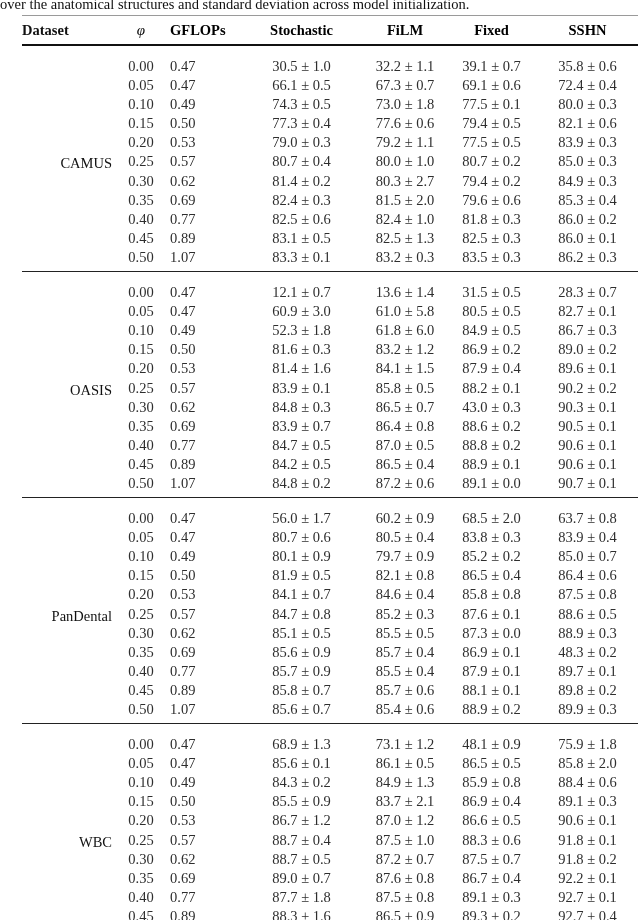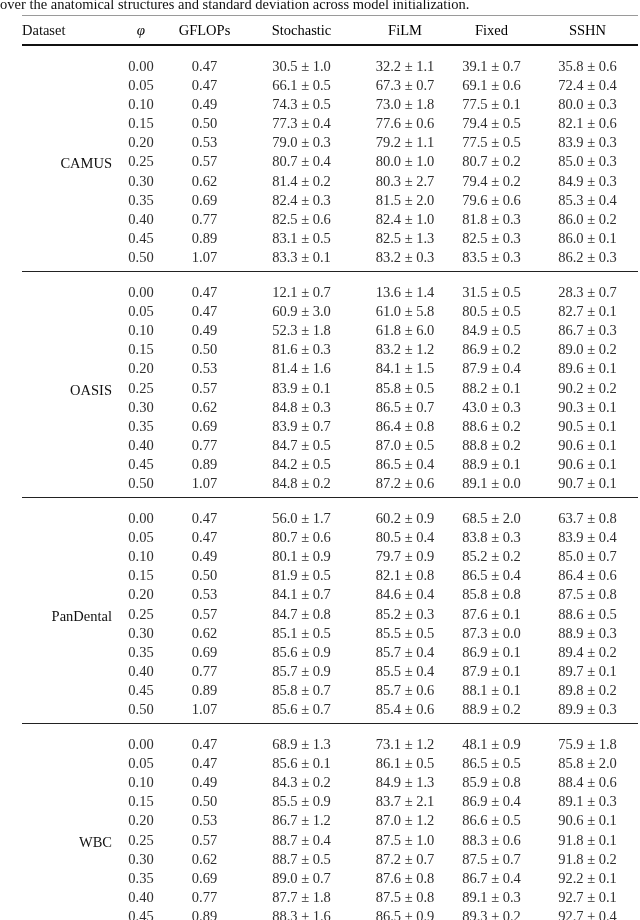--- a/index.html
+++ b/index.html
@@ -41,42 +41,42 @@
     font-size: 14.5px;
   }
   table.results th, table.results td {
     padding: 0;
     white-space: nowrap;
     overflow: hidden;
   }
   thead th {
     height: 28px;
     vertical-align: middle;
-    font-weight: normal;
+    font-weight: bold;
     color: #000;
     border-bottom: 2px solid #111;     
   }
   tbody {
     border-bottom: 1.5px solid #222;   
   }
   tbody:last-of-type { border-bottom: none; }
   tbody td {
     height: 19.1px;
     line-height: 19.1px;
     color: #2e2e2e;
   }
   tbody tr:first-child td { padding-top: 11px; }
   tbody tr:last-child td { padding-bottom: 4px; }
 
   
   .col-dataset { text-align: right; padding-left: 6px; color: #111; vertical-align: middle; }
   th.col-dataset { text-align: left; padding-left: 6px; }
   .col-phi      { text-align: center; }
   th.col-phi    { font-weight: normal; font-style: italic; font-size: 15px; }
-  .col-gflops   { text-align: center; padding-right: 2px; }
+  .col-gflops   { text-align: left; padding-right: 2px; }
   .col-stochastic, .col-film, .col-fixed, .col-sshn { text-align: center; }
 </style>
 </head>
 <body>
 
 <div class="page">
 
   <div class="caption">over the anatomical structures and standard deviation across model initialization.</div>
 
   <table class="results" id="results-table">
@@ -339,21 +339,21 @@
           <td class="col-film">85.5 ± 0.5</td>
           <td class="col-fixed">87.3 ± 0.0</td>
           <td class="col-sshn">88.9 ± 0.3</td>
         </tr>
         <tr>
           <td class="col-phi">0.35</td>
           <td class="col-gflops">0.69</td>
           <td class="col-stochastic">85.6 ± 0.9</td>
           <td class="col-film">85.7 ± 0.4</td>
           <td class="col-fixed">86.9 ± 0.1</td>
-          <td class="col-sshn">89.4 ± 0.2</td>
+          <td class="col-sshn">48.3 ± 0.2</td>
         </tr>
         <tr>
           <td class="col-phi">0.40</td>
           <td class="col-gflops">0.77</td>
           <td class="col-stochastic">85.7 ± 0.9</td>
           <td class="col-film">85.5 ± 0.4</td>
           <td class="col-fixed">87.9 ± 0.1</td>
           <td class="col-sshn">89.7 ± 0.1</td>
         </tr>
         <tr>

